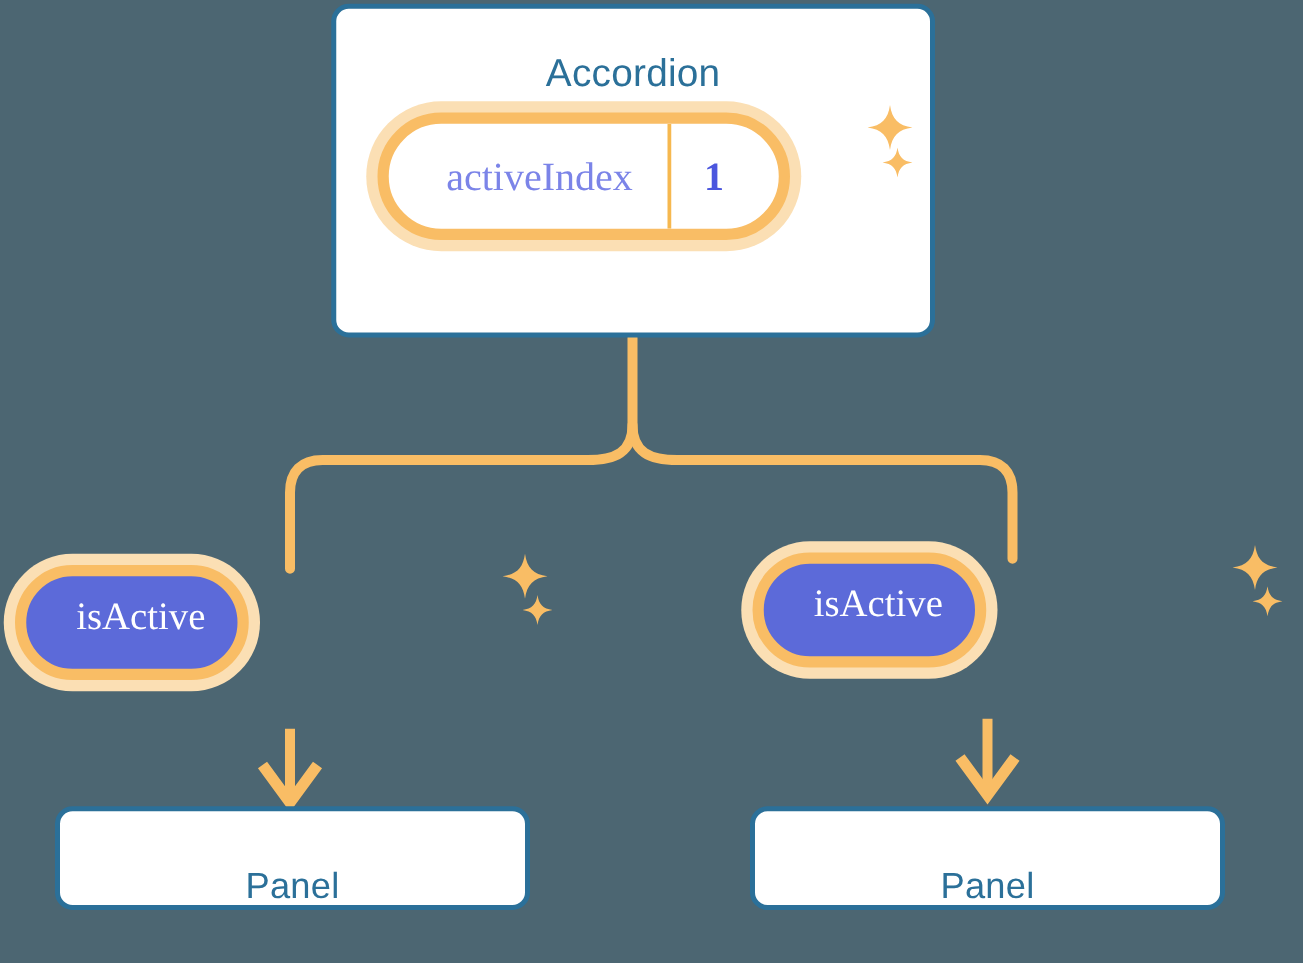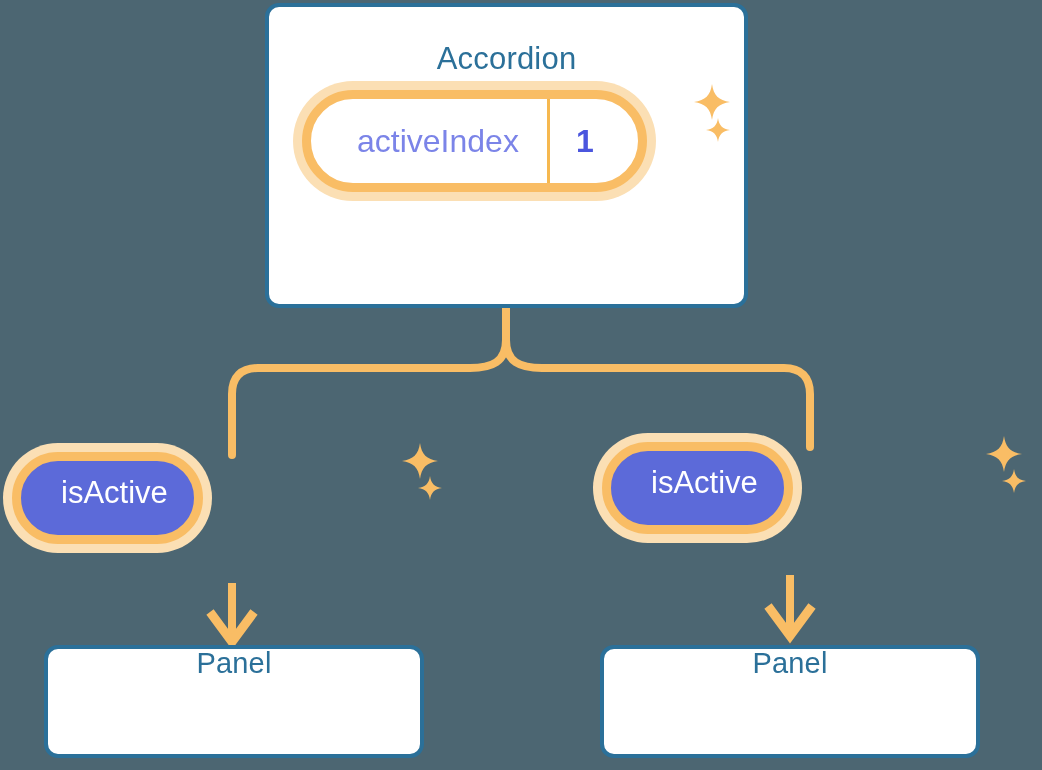--- a/index.html
+++ b/index.html
@@ -28,44 +28,45 @@
   }
   .card-title {
     color:#2b7099;
     font-size:31px;
     letter-spacing:.2px;
     line-height:1;
     white-space:nowrap;
   }
 
   
-  #accordion-card { left:265px; top:3px; width:483px; height:305px; padding-top:36px; }
+  #accordion-card { left:265px; top:3px; width:483px; height:267px; padding-top:36px; }
 
   
-  .panel-card { width:380px; height:113px; justify-content:flex-start; }
+  .panel-card { width:380px; height:83px; justify-content:flex-end; }
   #panel-left  { left:44px;  top:645px; }
   #panel-right { left:600px; top:645px; }
   .panel-card .card-title { font-size:29px; }
 
   
   .pill-wrap {
     position:absolute;
     z-index:4;
     display:flex;
     align-items:center;
     justify-content:center;
   }
   .pill {
     display:flex;
     align-items:stretch;
     border-radius:999px;
     border:9px solid #f9bd65;
     box-shadow:0 0 0 9px #fbdfb4;
     overflow:hidden;
     background:#ffffff;
+    font-family:Liberation Serif, serif;
   }
   .pill-seg {
     display:flex;
     align-items:center;
     justify-content:center;
     white-space:nowrap;
     line-height:1;
   }
   .pill-seg.key   { font-weight:400; }
   .pill-seg.value { font-weight:700; }

